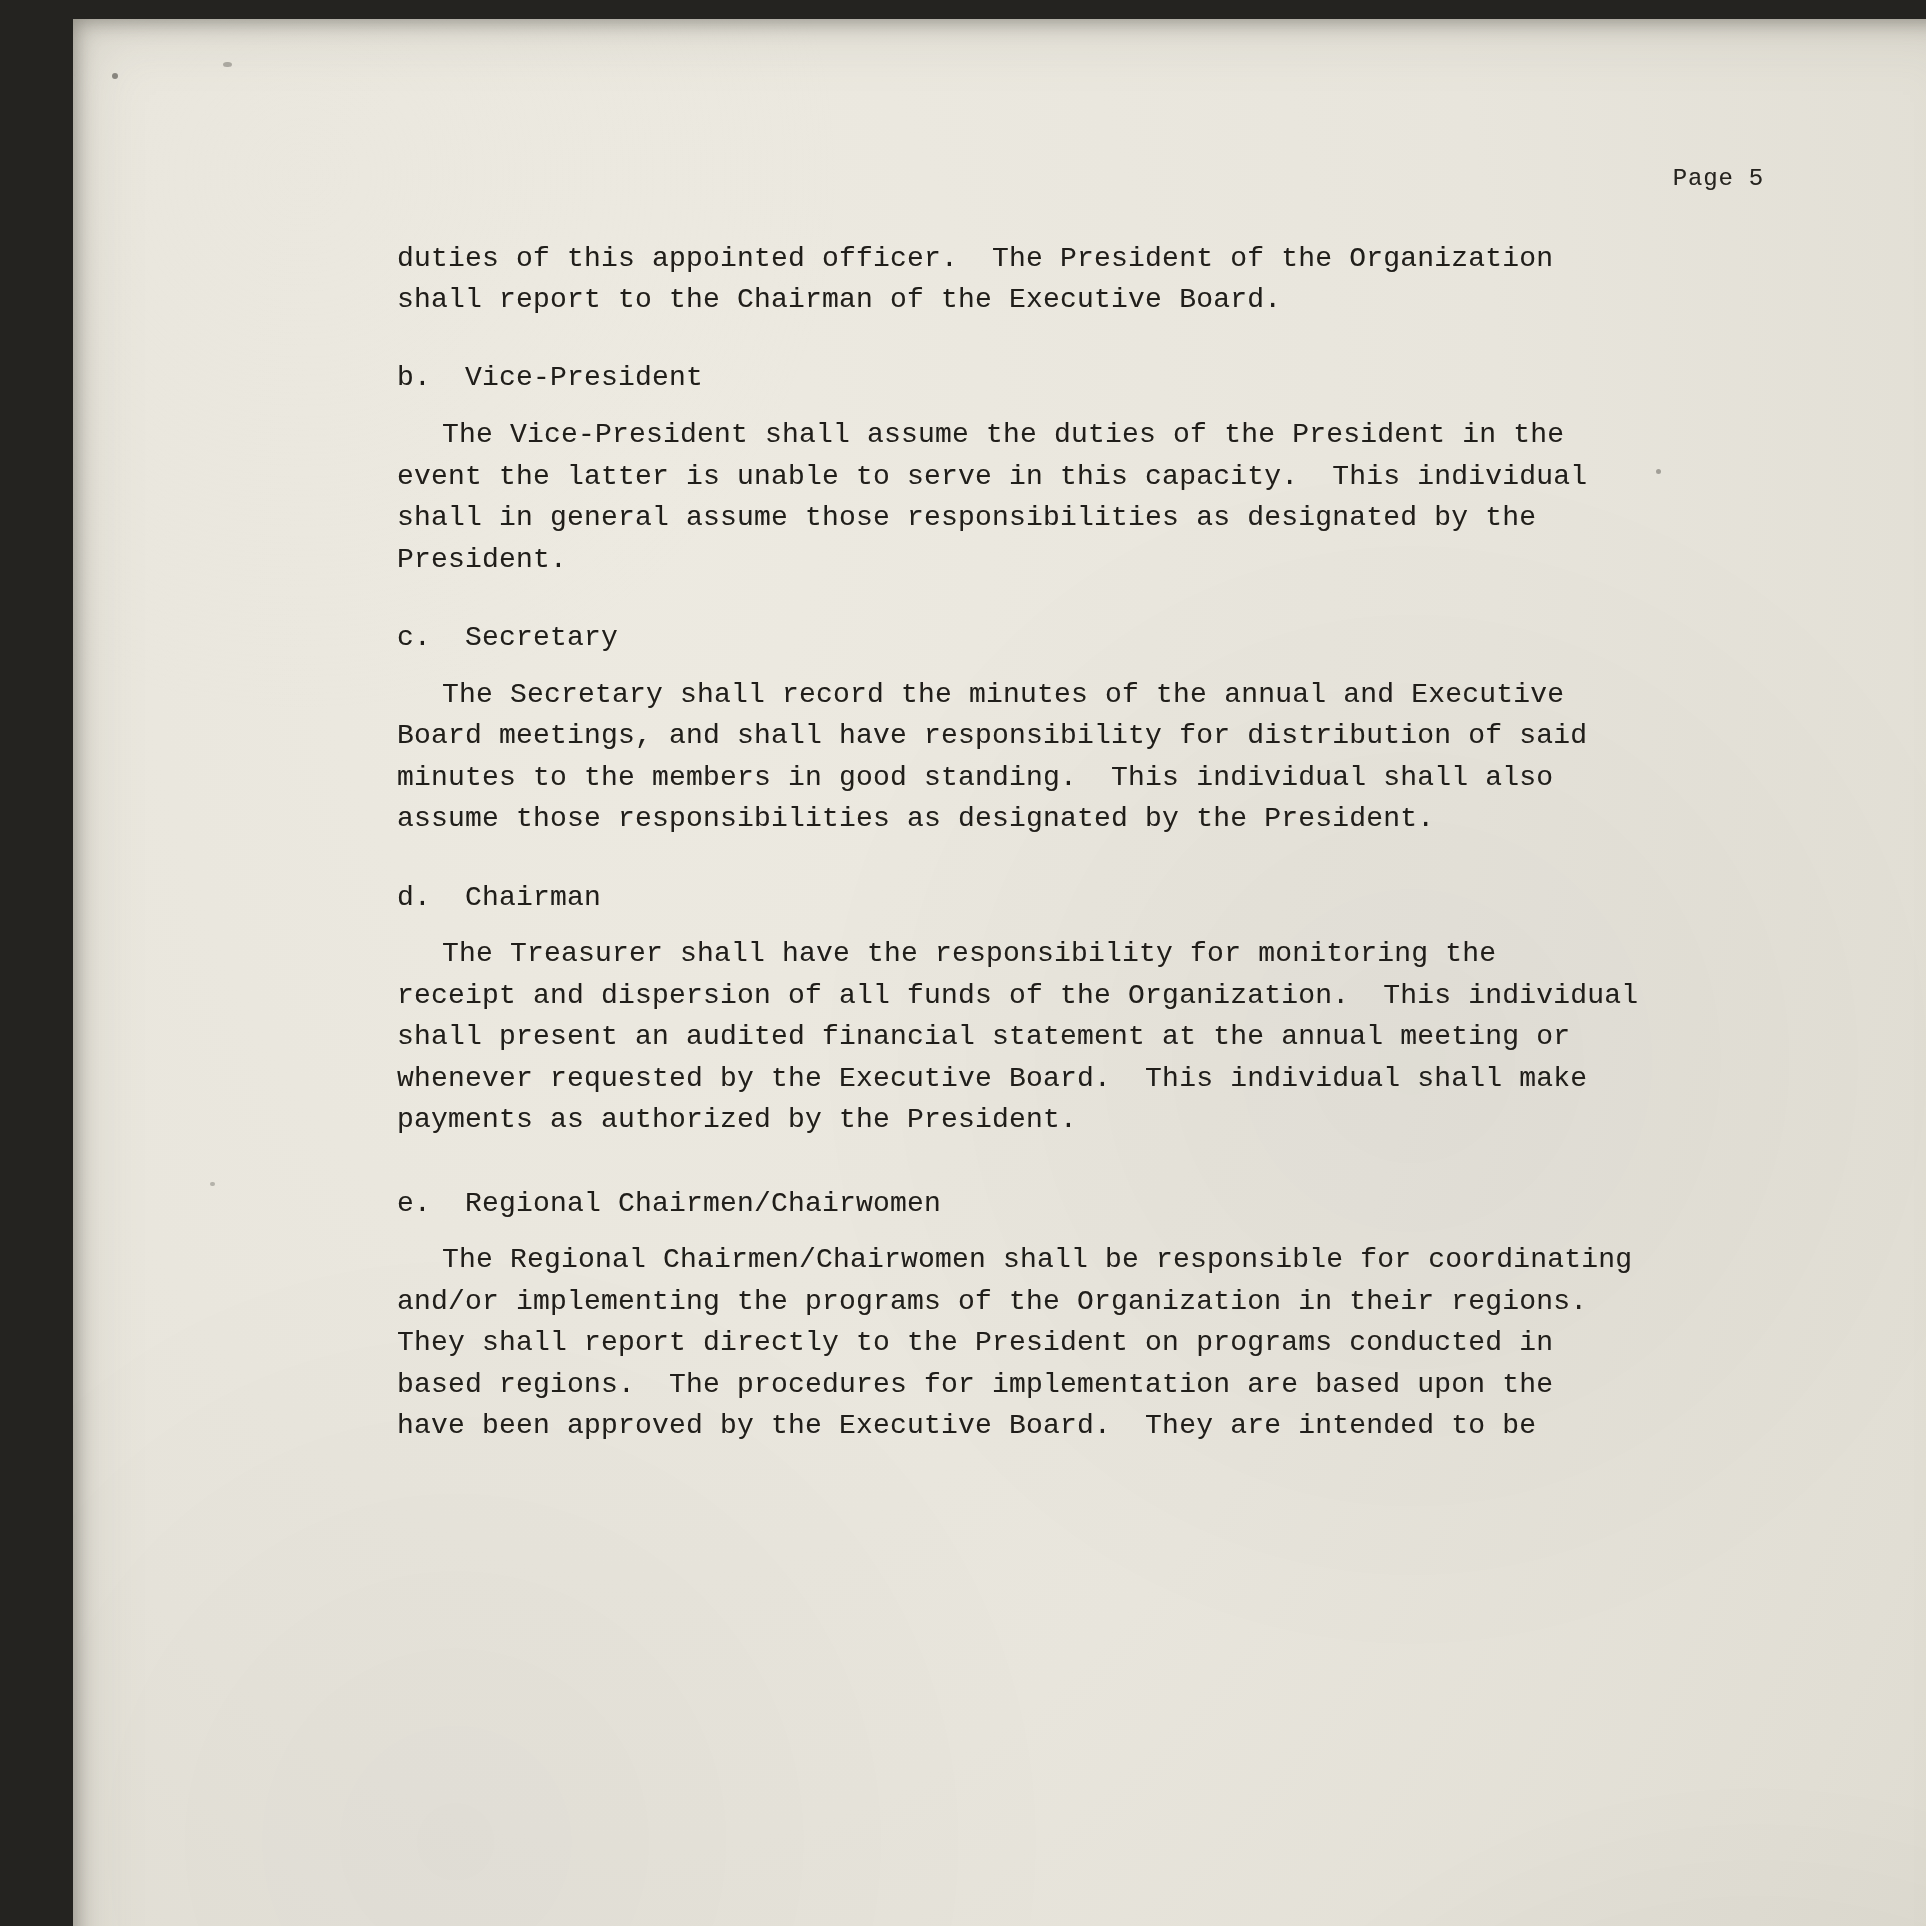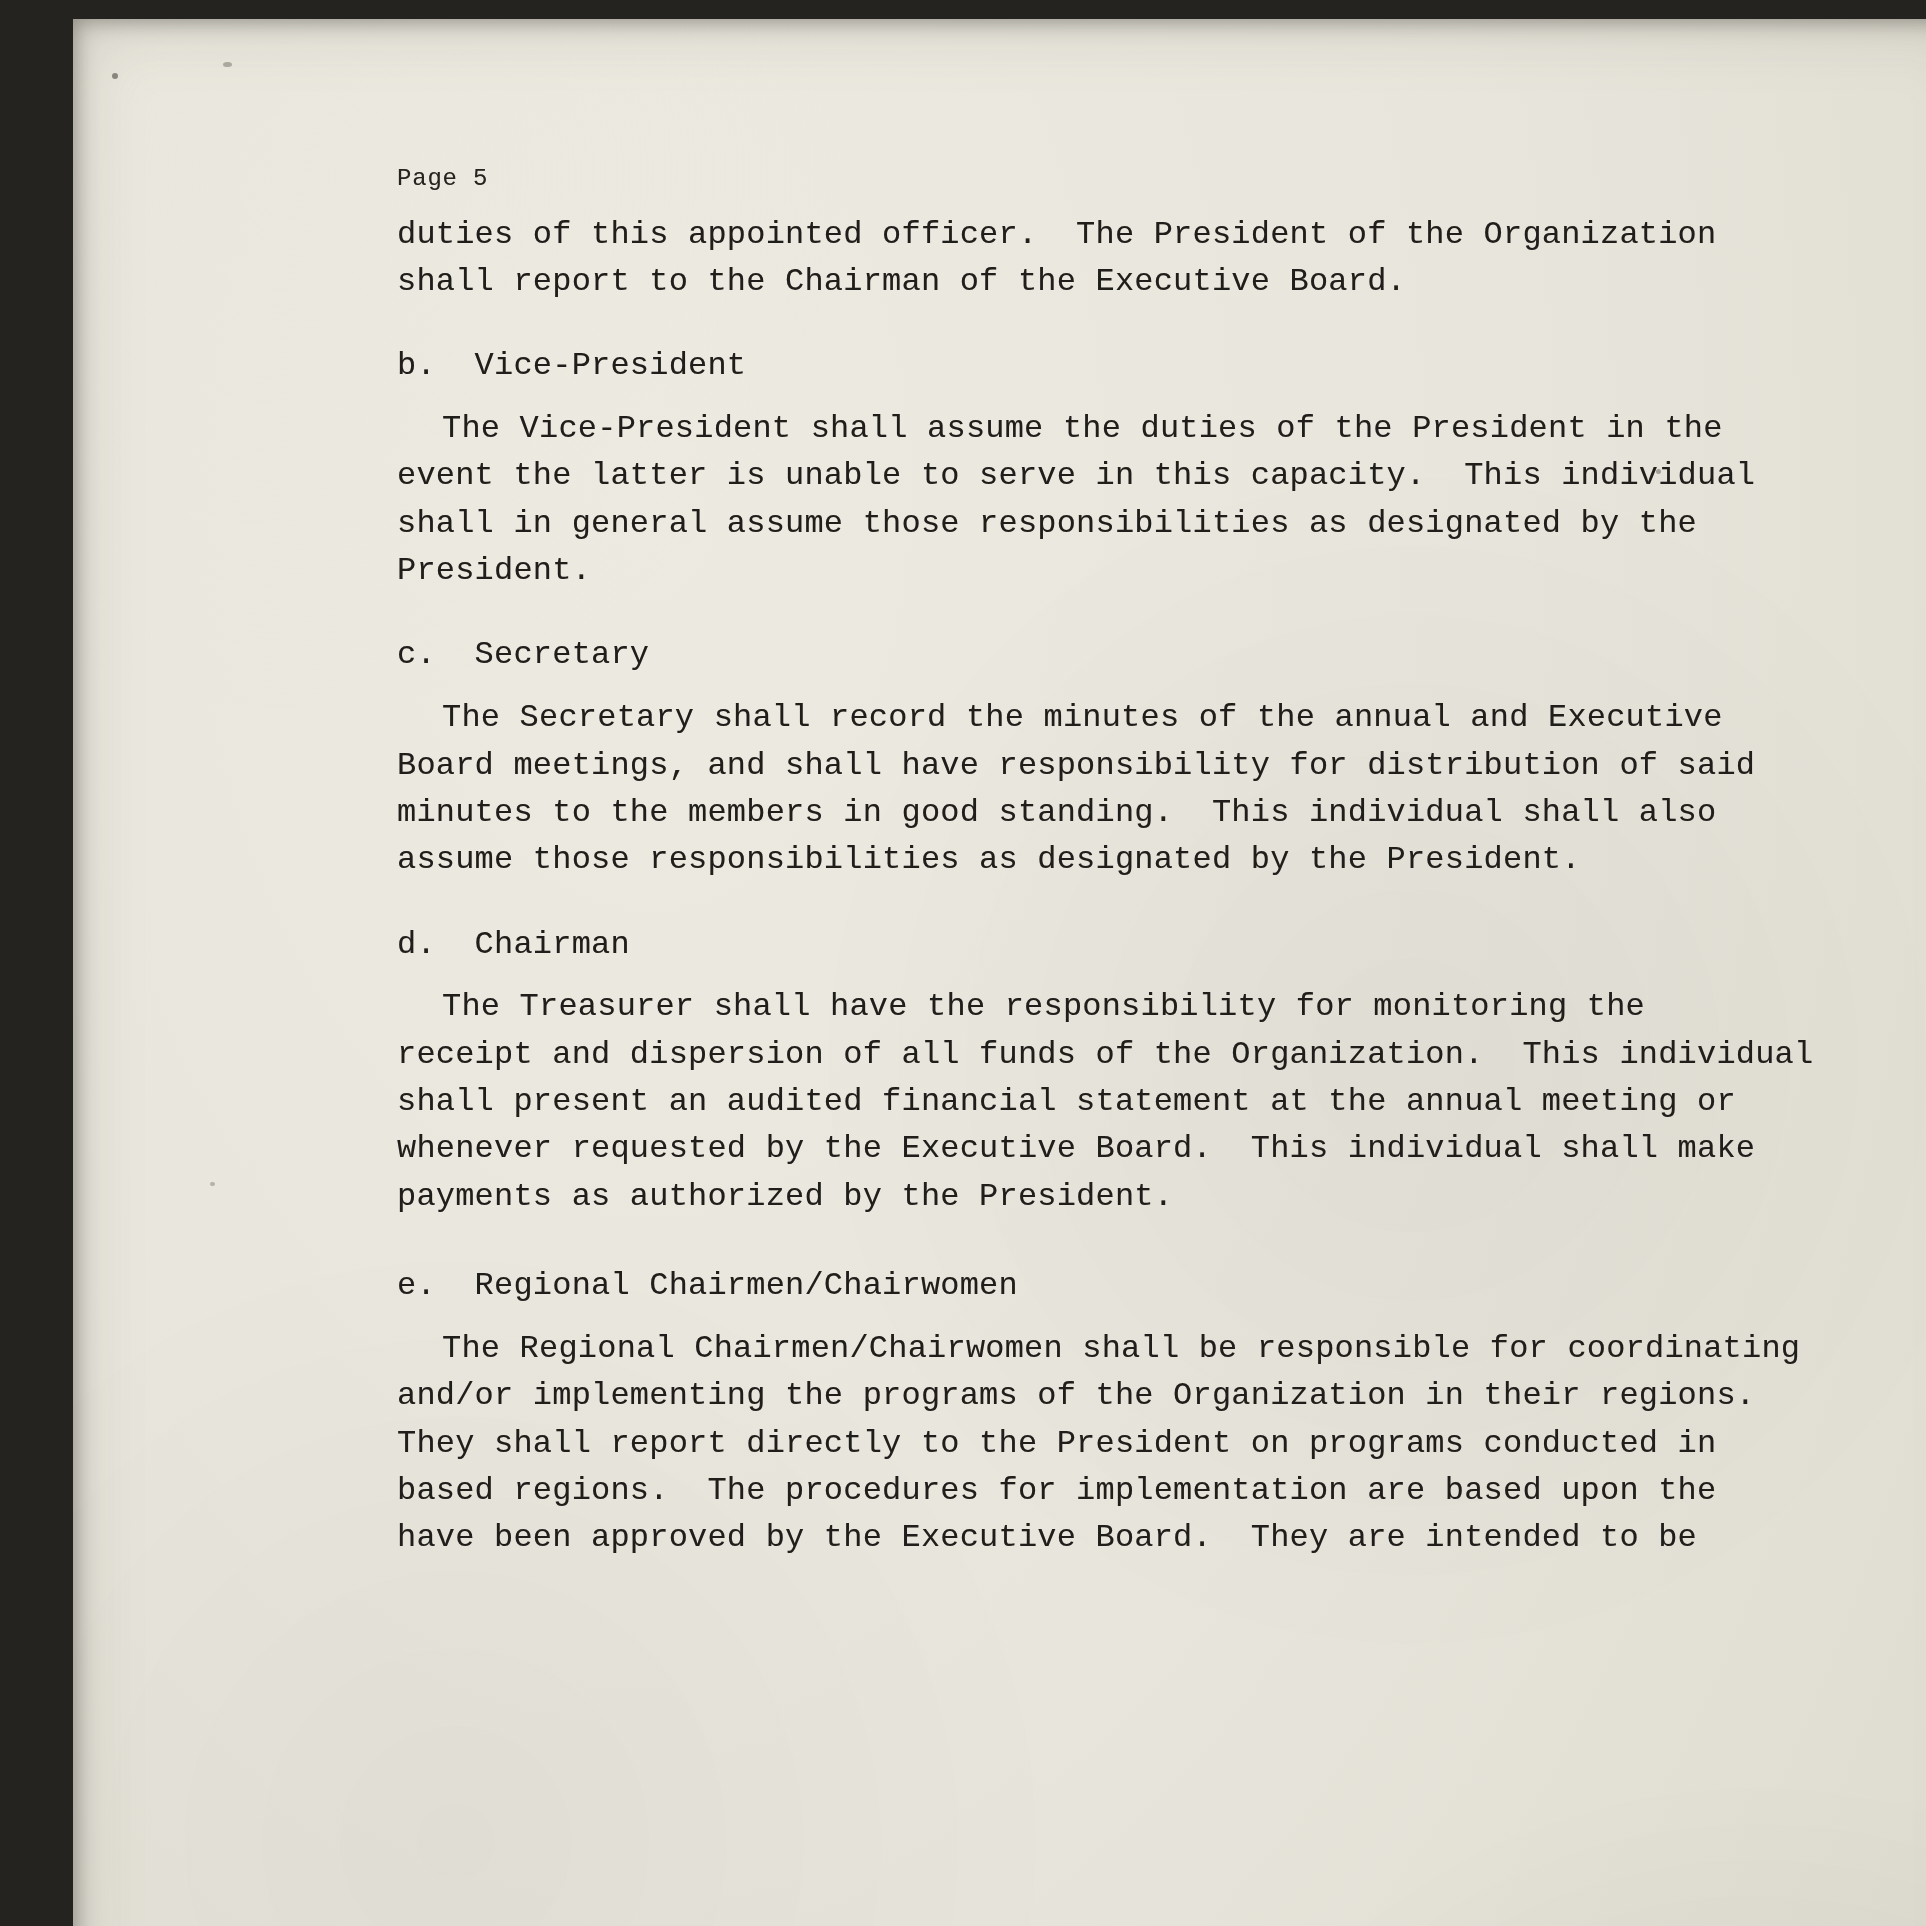--- a/index.html
+++ b/index.html
@@ -68,31 +68,31 @@
   .speck.s4 { left: 1583px; top: 450px; width: 5.4px; height: 5.4px; opacity: .40; }
 
   .content {
     position: absolute;
     left: 324px;
     top: 146px;
     width: 1448px;
   }
 
   .page-number {
-    text-align: left;
+    text-align: right;
     font-size: 24px;
     letter-spacing: 0.8px;
     color: #26241f;
     margin-right: 81px;
-    margin-bottom: 19px;
+    margin-bottom: 46px;
   }
 
   p.body-line,
   .heading {
-    font-size: 32px;
+    font-size: 28px;
     line-height: 1.48;
     color: #201e1a;
     letter-spacing: 0.2px;
     white-space: pre-wrap;
     margin: 0;
   }
 
   .para {
     margin-bottom: 37px;
   }

